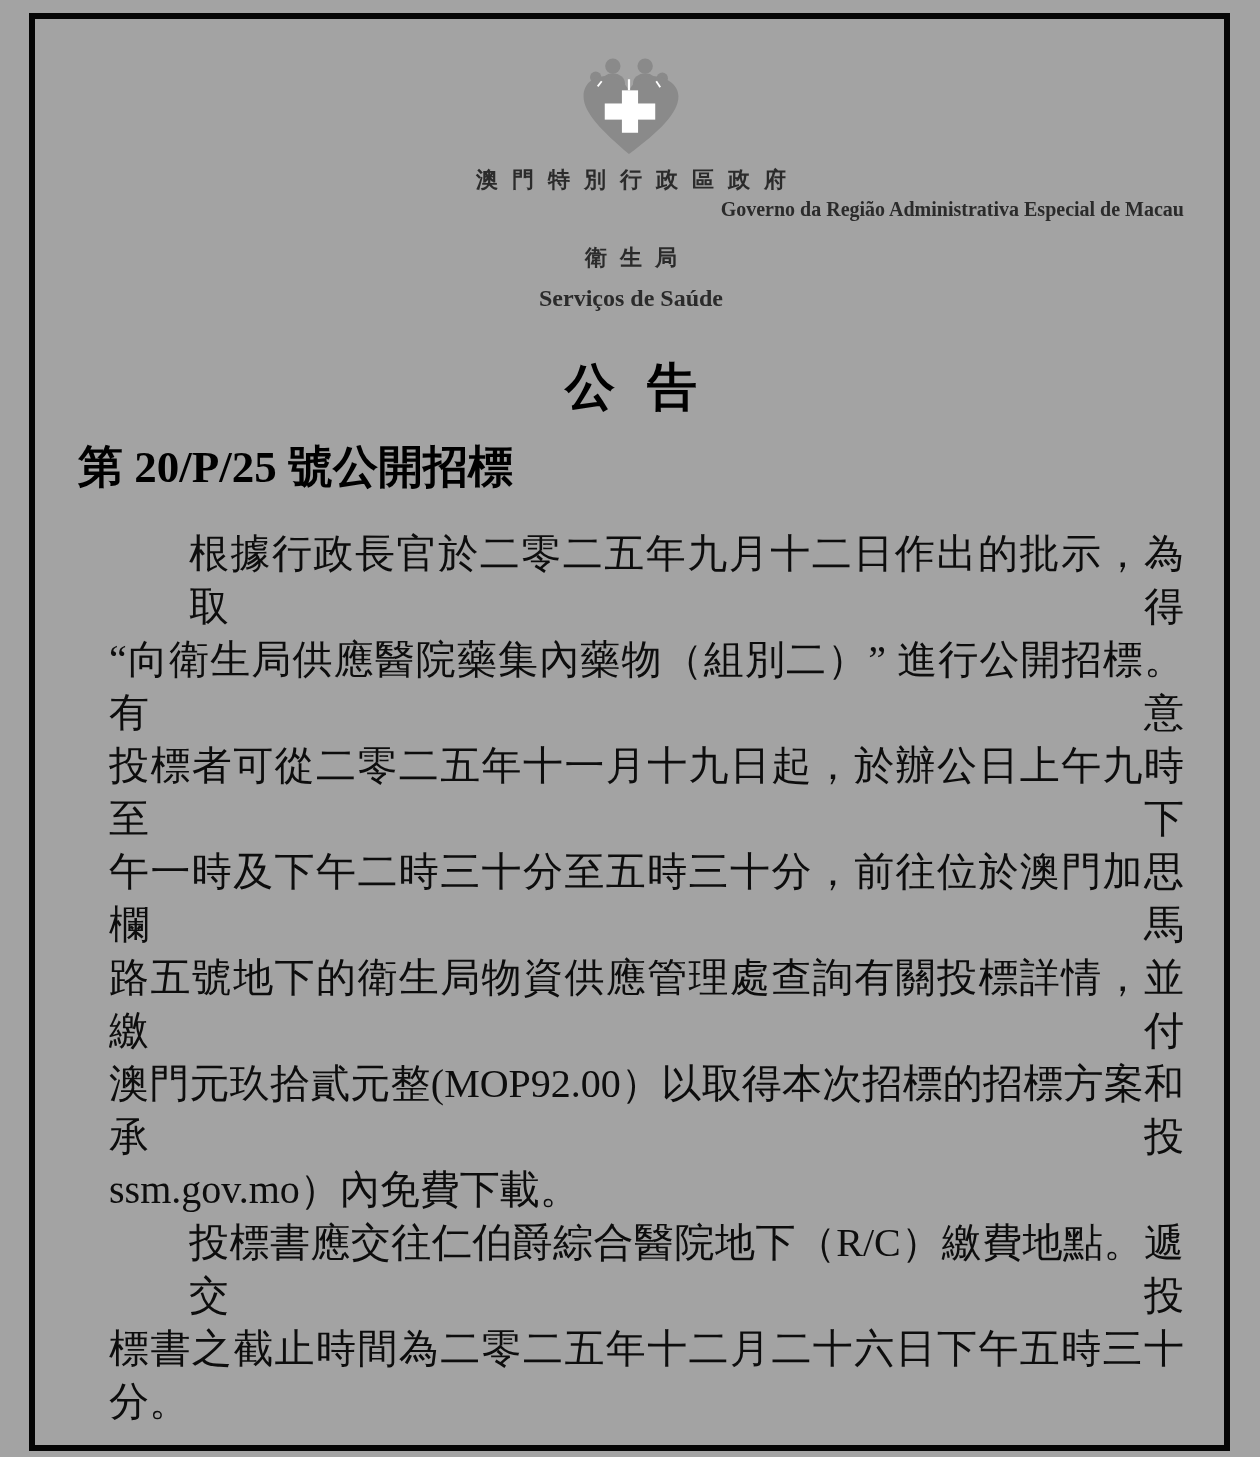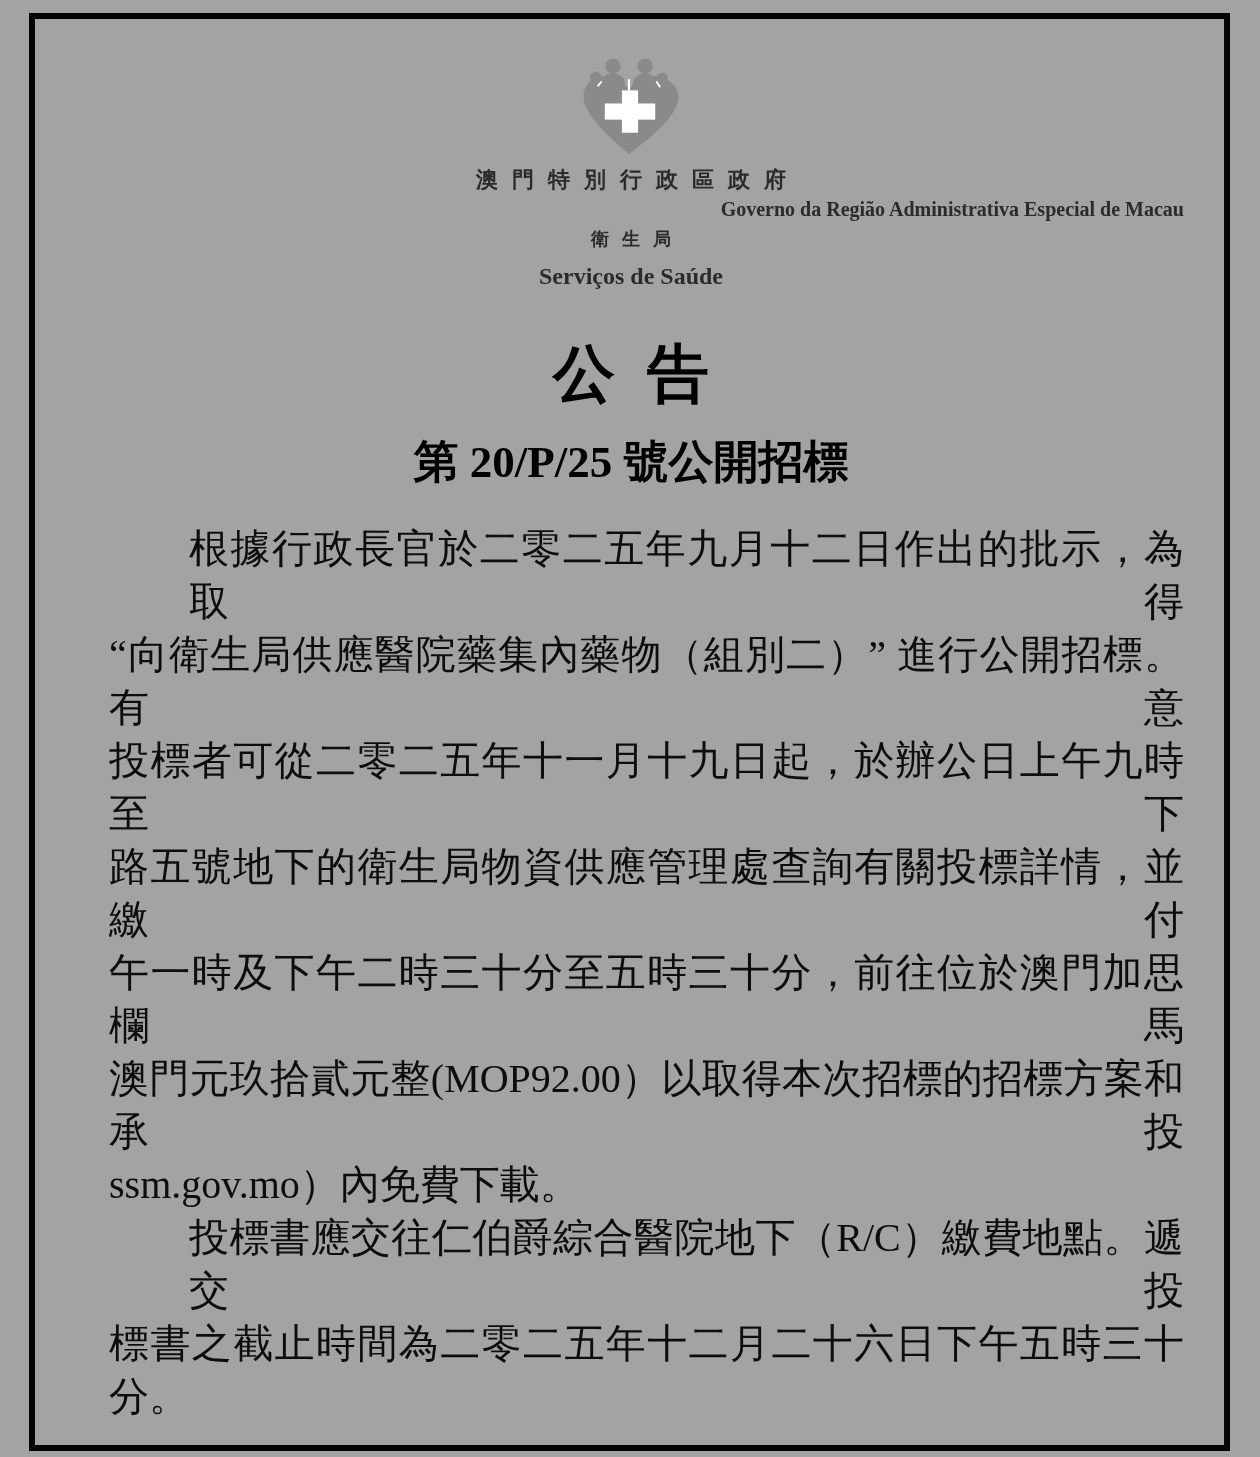--- a/index.html
+++ b/index.html
@@ -23,31 +23,31 @@
     padding: 0 40px 0 43px;
   }
   .doc-header { text-align: center; }
   .logo-svg { display: block; margin: 34px auto 6px auto; }
   .gov-zh {
     font-size: 22px; font-weight: 600; letter-spacing: 14px; text-indent: 14px;
     color: #2b2b2b; margin-top: 2px;
   }
   .gov-pt { font-size: 20px; font-weight: bold; color: #2b2b2b; margin-top: 3px; text-align: right; }
   .dept-zh {
-    font-size: 18px; font-weight: 600; letter-spacing: 13px; text-indent: 13px;
-    color: #2b2b2b; margin-top: 6px;
+    font-size: 22px; font-weight: 600; letter-spacing: 13px; text-indent: 13px;
+    color: #2b2b2b; margin-top: 22px;
   }
   .dept-pt { font-size: 24px; font-weight: bold; color: #2b2b2b; margin-top: 12px; }
   .doc-title {
-    text-align: center; font-size: 62px; font-weight: bold;
+    text-align: center; font-size: 50px; font-weight: bold;
     letter-spacing: 32px; text-indent: 32px;
     margin: 42px 0 0 0; color: #000000;
   }
   .doc-subtitle {
-    text-align: center; font-size: 45px; font-weight: bold;
+    text-align: left; font-size: 45px; font-weight: bold;
     margin: 16px 0 0 0; color: #000000;
   }
   .doc-body { margin-top: 30px; font-size: 40px; line-height: 53px; color: #0d0d0d; }
   .line { text-align: justify; text-align-last: justify; margin-left: 31px; }
   .line.first { padding-left: 80px; }
   .line.para-end { text-align-last: left; }
 </style>
 </head>
 <body>
 
@@ -84,22 +84,22 @@
     </header>
 
     <h1 class="doc-title">公告</h1>
     <h2 class="doc-subtitle">第 20/P/25 號公開招標</h2>
 
     <div class="doc-body">
       <div>
         <div class="line first">根據行政長官於二零二五年九月十二日作出的批示，為取得</div>
         <div class="line">“向衛生局供應醫院藥集內藥物（組別二）” 進行公開招標。有意</div>
         <div class="line">投標者可從二零二五年十一月十九日起，於辦公日上午九時至下</div>
+        <div class="line">午一時及下午二時三十分至五時三十分，前往位於澳門加思欄馬</div>
         <div class="line">路五號地下的衛生局物資供應管理處查詢有關投標詳情，並繳付</div>
-        <div class="line">午一時及下午二時三十分至五時三十分，前往位於澳門加思欄馬</div>
         <div class="line">澳門元玖拾貳元整(MOP92.00）以取得本次招標的招標方案和承投</div>
         <div class="line para-end">ssm.gov.mo）內免費下載。</div>
       </div>
       <div>
         <div class="line first">投標書應交往仁伯爵綜合醫院地下（R/C）繳費地點。遞交投</div>
         <div class="line para-end">標書之截止時間為二零二五年十二月二十六日下午五時三十分。</div>
       </div>
 
     </div>
 

